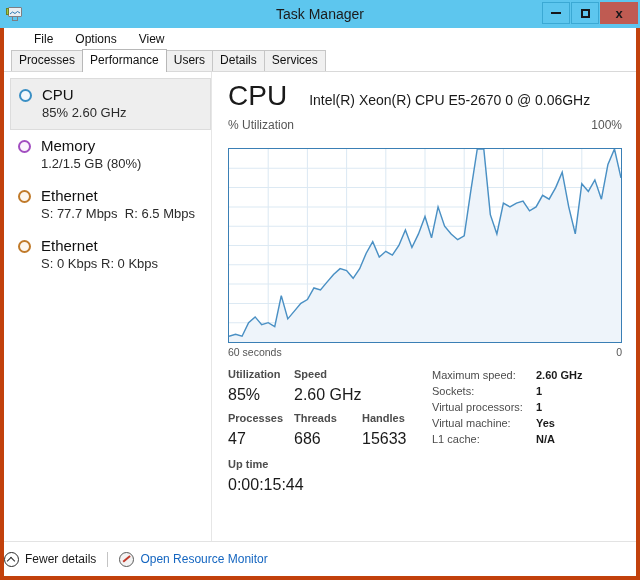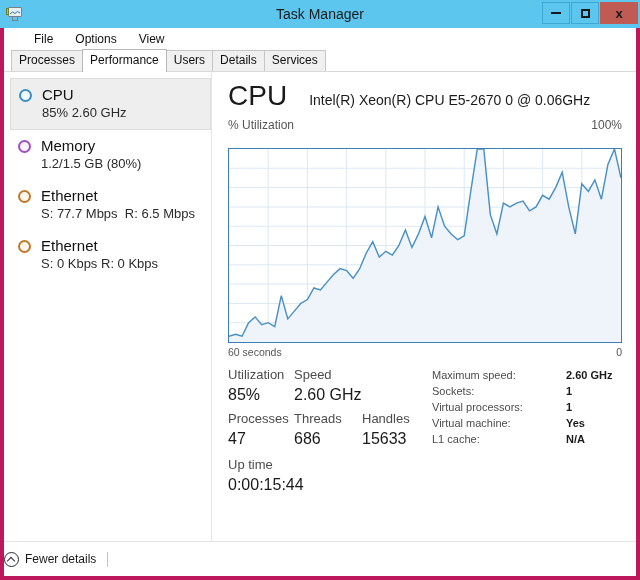--- a/index.html
+++ b/index.html
@@ -12,21 +12,21 @@
     height: 580px;
     font-family: "Liberation Sans", sans-serif;
     overflow: hidden;
   }
 
   #window {
     position: absolute;
     left: 0; top: 0;
     width: 640px;
     height: 580px;
-    background: #be185d;
+    background: #c2410c;
     box-sizing: border-box;
     display: flex;
     flex-direction: column;
   }
 
   
   #titlebar {
     height: 28px;
     flex: 0 0 28px;
     position: relative;
@@ -285,41 +285,41 @@
     flex: 0 0 196px;
   }
   .stat-row {
     display: flex;
   }
   .stat-cell { }
   .stat-cell.c1 { width: 66px; }
   .stat-cell.c2 { width: 68px; }
   .stat-cell.c3 { width: 62px; }
   .stat-label {
-    font-size: 13px;
+    font-size: 11px;
     color: #4c4c4c;
     line-height: 15px;
+    font-weight: bold;
   }
   .stat-value {
     font-size: 16px;
     color: #1a1a1a;
     line-height: 26px;
     margin-bottom: 3px;
     white-space: nowrap;
   }
   #uptime-block { margin-top: 2px; }
 
   #stats-right {
     flex: 1 1 auto;
     padding-left: 8px;
   }
   .info-row {
     display: flex;
     line-height: 16px;
-    gap: 30px;
   }
   .info-label {
     width: 104px;
     flex: 0 0 104px;
     font-size: 11px;
     color: #4c4c4c;
   }
   .info-value {
     font-size: 11px;
     color: #1a1a1a;
@@ -579,16 +579,20 @@
         </div>
       </div>
     </div>
 
     <div id="statusbar">
       <div id="fewer-details">
         <span class="chev-circle"></span>
         <span id="fewer-label">Fewer details</span>
       </div>
       <div id="sb-divider"></div>
+      <div id="resmon">
+        <span class="resmon-icon"></span>
+        <span id="resmon-label">Open Resource Monitor</span>
+      </div>
     </div>
 
   </div>
 </div>
 
 </body></html>

